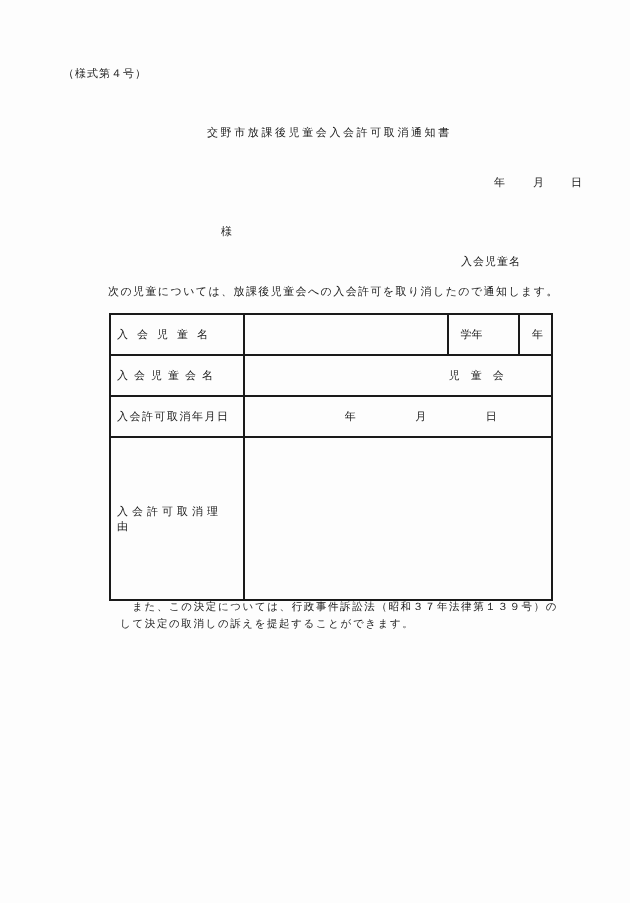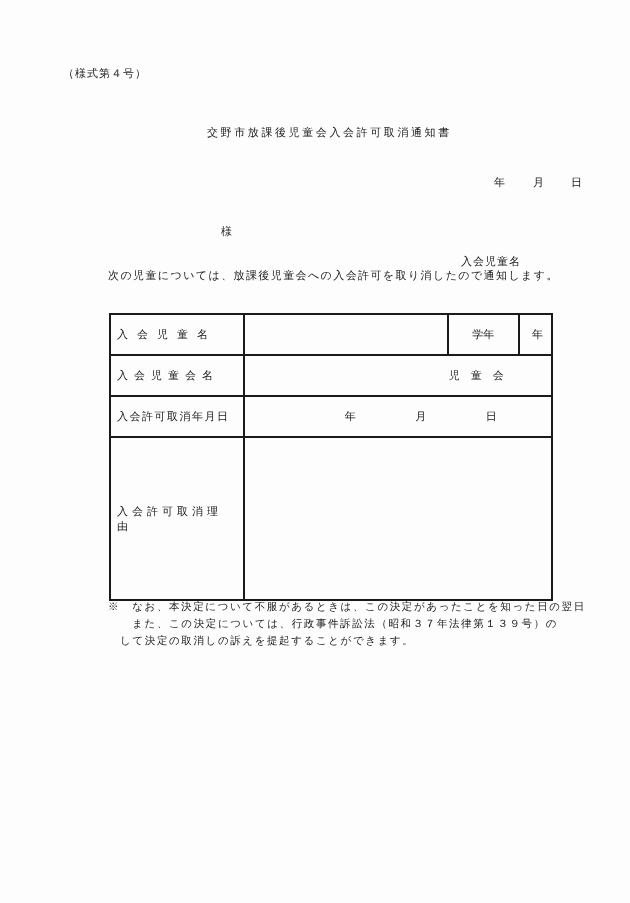--- a/index.html
+++ b/index.html
@@ -4,21 +4,21 @@
 <style>
   html, body { margin:0; padding:0; background:#fdfdfd; }
   body { width:630px; height:903px; position:relative; overflow:hidden;
          font-family:"DejaVu Serif","Liberation Serif",serif; color:#1a1a1a; font-size:11px; }
   .abs { position:absolute; white-space:nowrap; }
   .form-no { left:63px; top:66px; letter-spacing:1px; }
   .title { left:207px; top:125px; letter-spacing:2.6px; font-size:11px; }
   .date { top:175px; }
   .addr { left:221px; top:224px; }
   .mayor { left:461px; top:254px; letter-spacing:1px; }
-  .intro { left:108px; top:268px; letter-spacing:1.4px; font-size:11px; }
+  .intro { left:108px; top:284px; letter-spacing:1.4px; font-size:11px; }
   table.form { position:absolute; left:109px; top:313px; width:444px; border-collapse:collapse; }
   table.form td { border:2px solid #1a1a1a; padding:12px; font-size:11px; }
   .lbl { width:127px; padding-left:6px !important; }
   .spread { letter-spacing:9px; }
   .spread2 { letter-spacing:6px; }
   .spread3 { letter-spacing:1.5px; }
   .spread4 { letter-spacing:4px; }
   .notes { left:108px; top:598px; line-height:17px; font-size:10.5px; letter-spacing:1.6px; }
   .notes div { white-space:nowrap; }
 </style>
@@ -34,21 +34,21 @@
 
 <div class="abs addr">様</div>
 <div class="abs mayor">入会児童名</div>
 <div class="abs intro">次の児童については、放課後児童会への入会許可を取り消したので通知します。</div>
 
 <table class="form">
   <tbody>
       <tr style="height:37px">
     <td class="lbl"><span class="spread">入会児童名</span></td>
     <td style="width:186px"></td>
-    <td style="width:47px;text-align:center">学年</td>
+    <td style="width:47px;">学年</td>
     <td style="text-align:right;padding-right:8px">年</td>
   </tr>
   <tr style="height:35px">
     <td class="lbl"><span class="spread2">入会児童会名</span></td>
     <td colspan="3" style="padding-left:204px">児　童　会</td>
   </tr>
   <tr style="height:29px">
     <td class="lbl"><span class="spread3">入会許可取消年月日</span></td>
     <td colspan="3">
       <span style="margin-left:88px">年</span>
@@ -57,16 +57,15 @@
     </td>
   </tr>
   <tr style="height:163px">
     <td class="lbl"><span class="spread4">入会許可取消理由</span></td>
     <td colspan="3"></td>
   </tr>
 </tbody>
   </table>
 
 <div class="abs notes">
-  <div>※　なお、本決定について不服があるときは、この決定があったことを知った日の翌日</div>
   <div>　　また、この決定については、行政事件訴訟法（昭和３７年法律第１３９号）の</div>
   <div>　して決定の取消しの訴えを提起することができます。</div>
 </div>
 
 </body></html>

